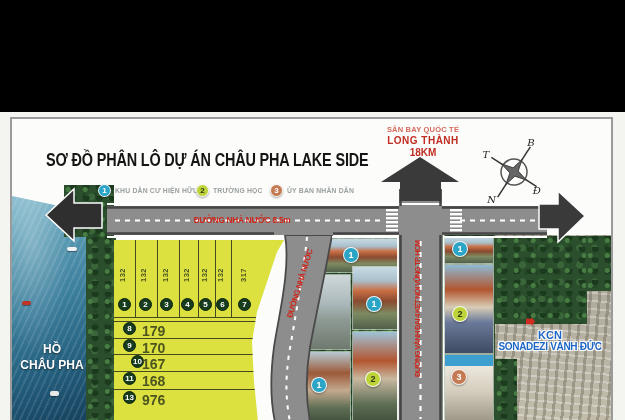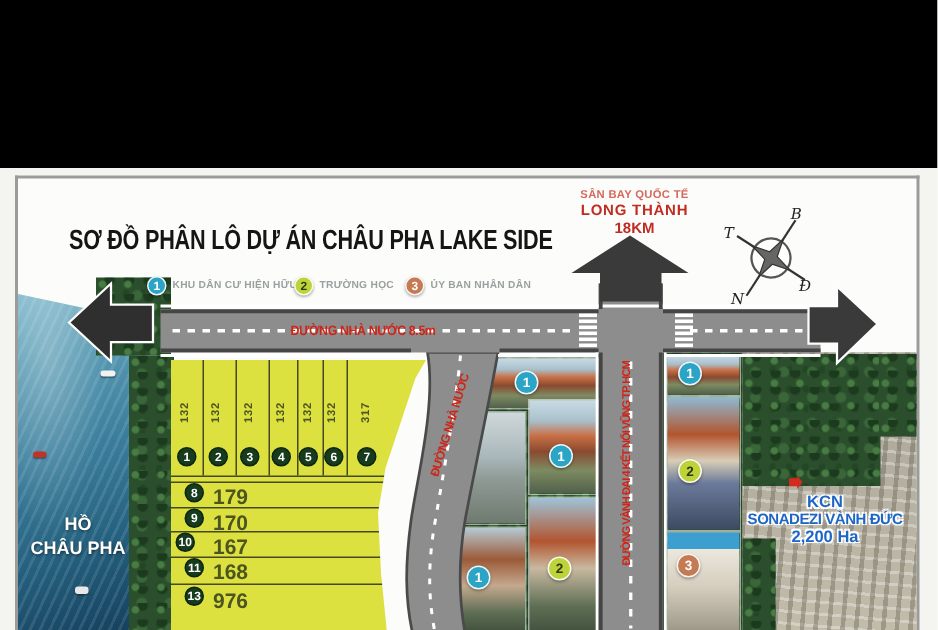--- a/index.html
+++ b/index.html
@@ -125,21 +125,20 @@
   <div class="trees" style="left:430px;top:116px;width:54px;height:187px;"></div>
   <div class="trees z2" style="left:483px;top:117px;width:92px;height:88px;"></div>
   <div class="trees z2" style="left:574px;top:117px;width:38px;height:55px;"></div>
   <div class="trees z2" style="left:483px;top:240px;width:22px;height:63px;"></div>
 
   <div class="kcn-photo"></div>
   <div class="red-marker"></div>
   <div class="kcn-label">
     <span class="l1">KCN</span>
     <span class="l2">SONADEZI VÀNH ĐỨC</span>
-    <span class="l3">2,200 Ha</span>
   </div>
 
   <div class="lots-block">
     <div class="vline" style="left:21px;"></div>
     <div class="vline" style="left:43px;"></div>
     <div class="vline" style="left:65px;"></div>
     <div class="vline" style="left:84px;"></div>
     <div class="vline" style="left:101px;"></div>
     <div class="vline" style="left:117px;"></div>
     <div class="hline" style="top:77px;"></div>
@@ -162,21 +161,21 @@
     <div class="lotc" style="left:46px;top:58px;">3</div>
     <div class="lotc" style="left:67px;top:58px;">4</div>
     <div class="lotc" style="left:85px;top:58px;">5</div>
     <div class="lotc" style="left:102px;top:58px;">6</div>
     <div class="lotc" style="left:124px;top:58px;">7</div>
 
     <div class="lotc" style="left:9px;top:82px;">8</div>
     <div class="rlab" style="left:28px;top:83px;">179</div>
     <div class="lotc" style="left:9px;top:99px;">9</div>
     <div class="rlab" style="left:28px;top:100px;text-align:right;">170</div>
-    <div class="lotc" style="left:3px;top:115px;">10</div>
+    <div class="lotc" style="left:17px;top:115px;">10</div>
     <div class="rlab" style="left:28px;top:116px;">167</div>
     <div class="lotc" style="left:9px;top:132px;">11</div>
     <div class="rlab" style="left:28px;top:133px;">168</div>
     <div class="lotc" style="left:9px;top:151px;">13</div>
     <div class="rlab" style="left:28px;top:152px;">976</div>
   </div>
 
   <div class="photo ph-houses" style="left:293px;top:120px;width:99px;height:33px;"></div>
   <div class="photo ph-street" style="left:293px;top:156px;width:45px;height:74px;"></div>
   <div class="photo ph-house2" style="left:293px;top:233px;width:45px;height:70px;"></div>

